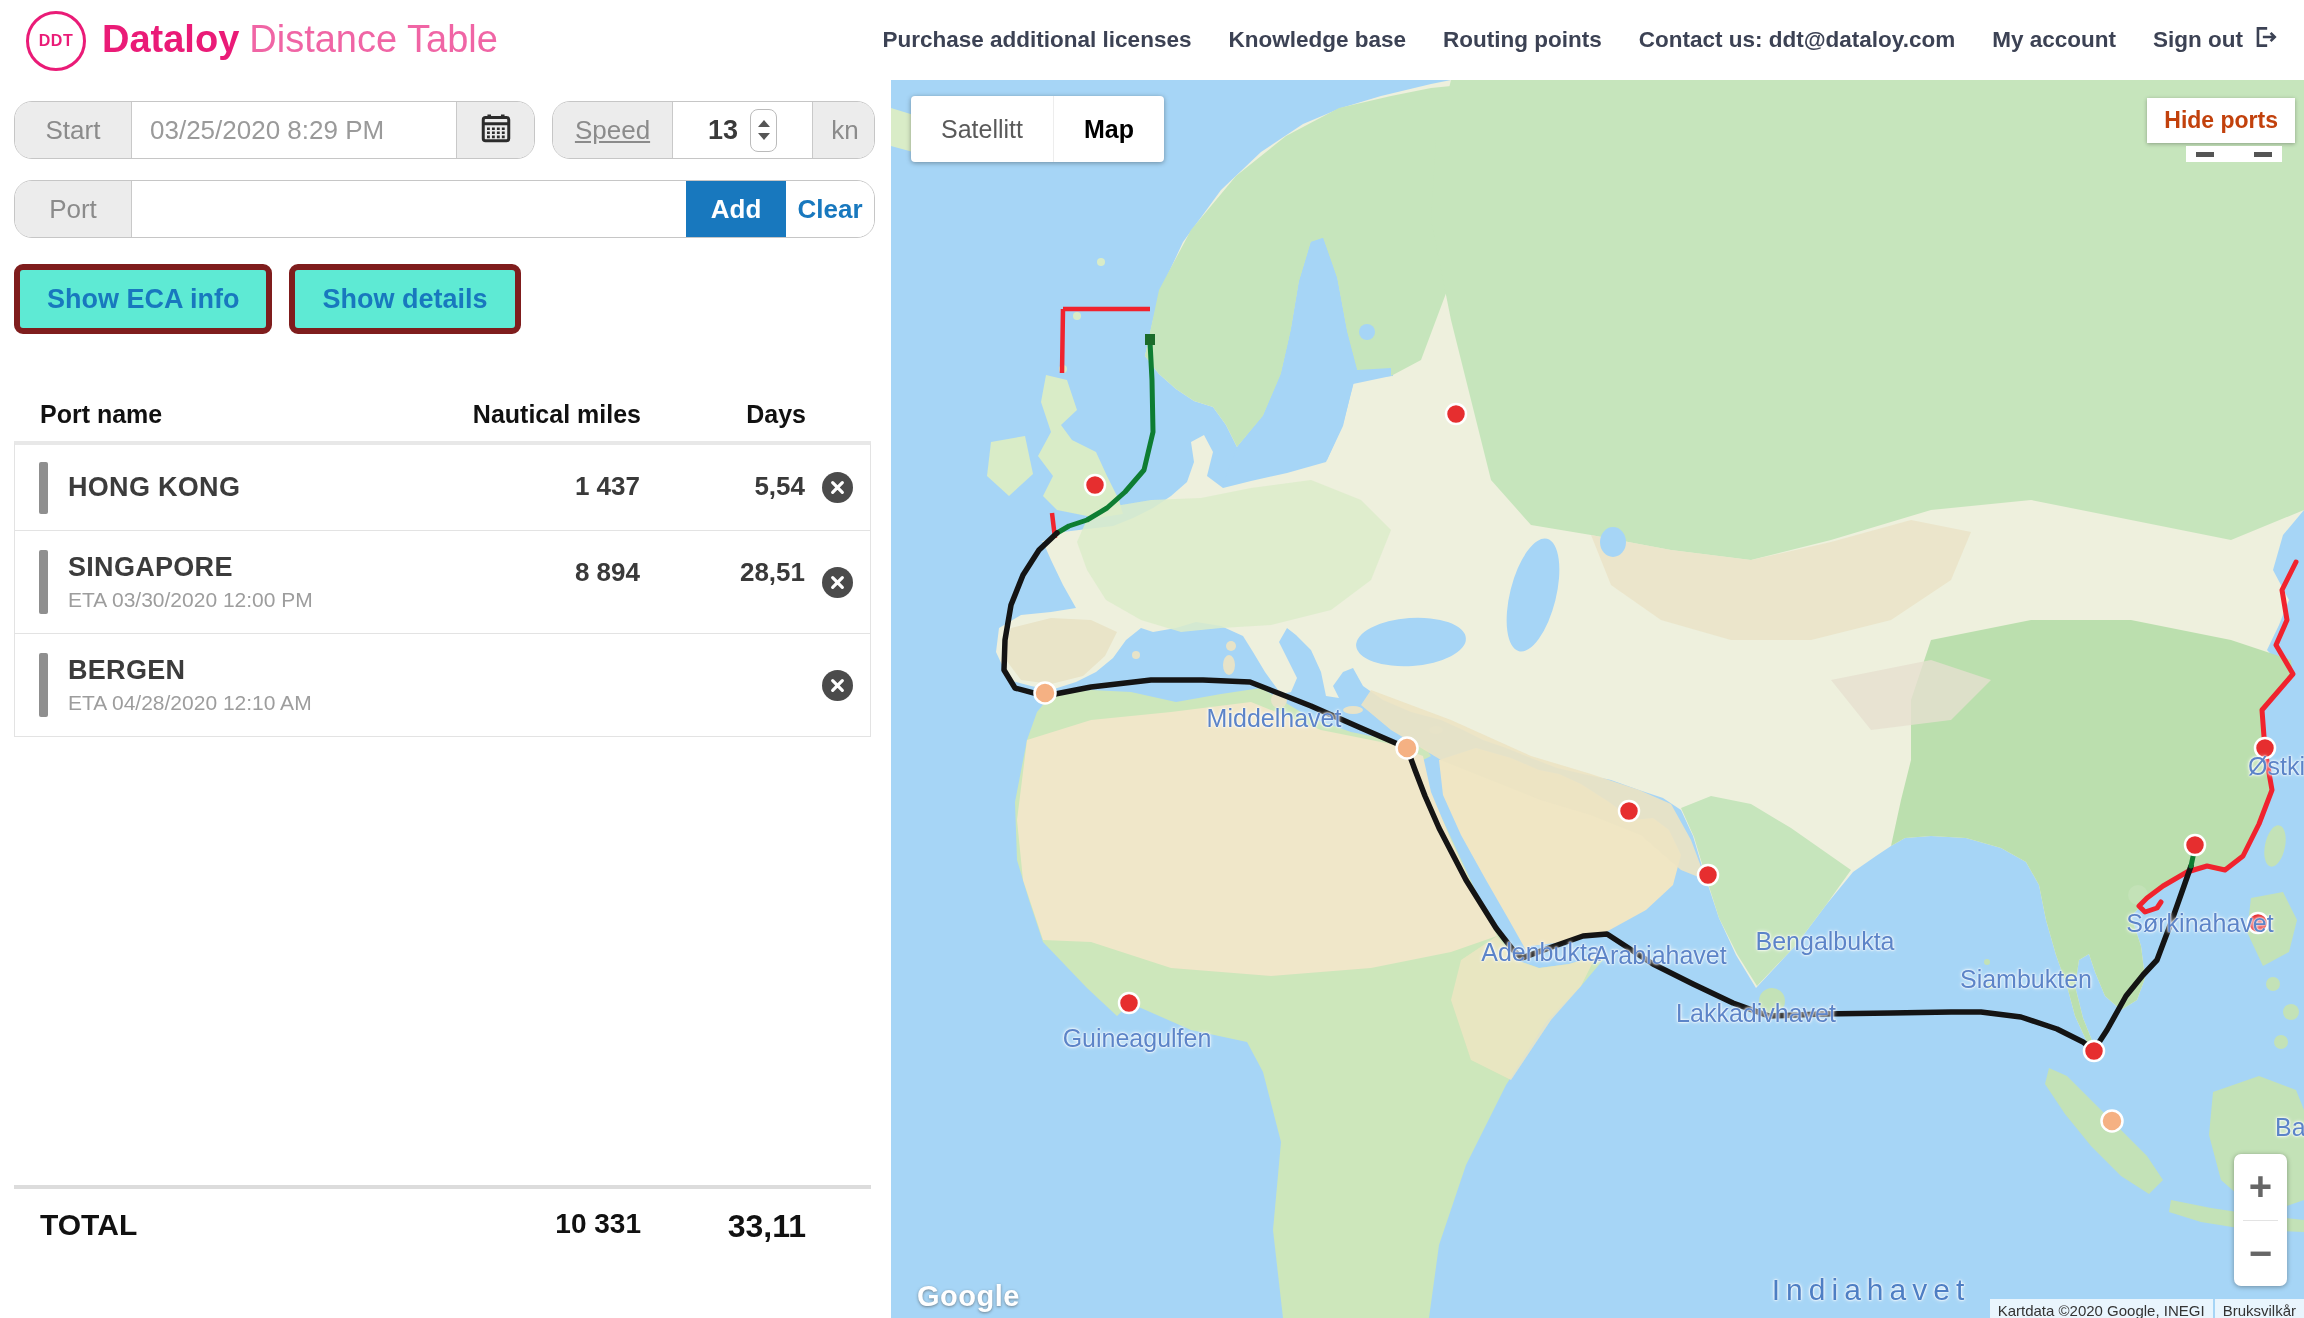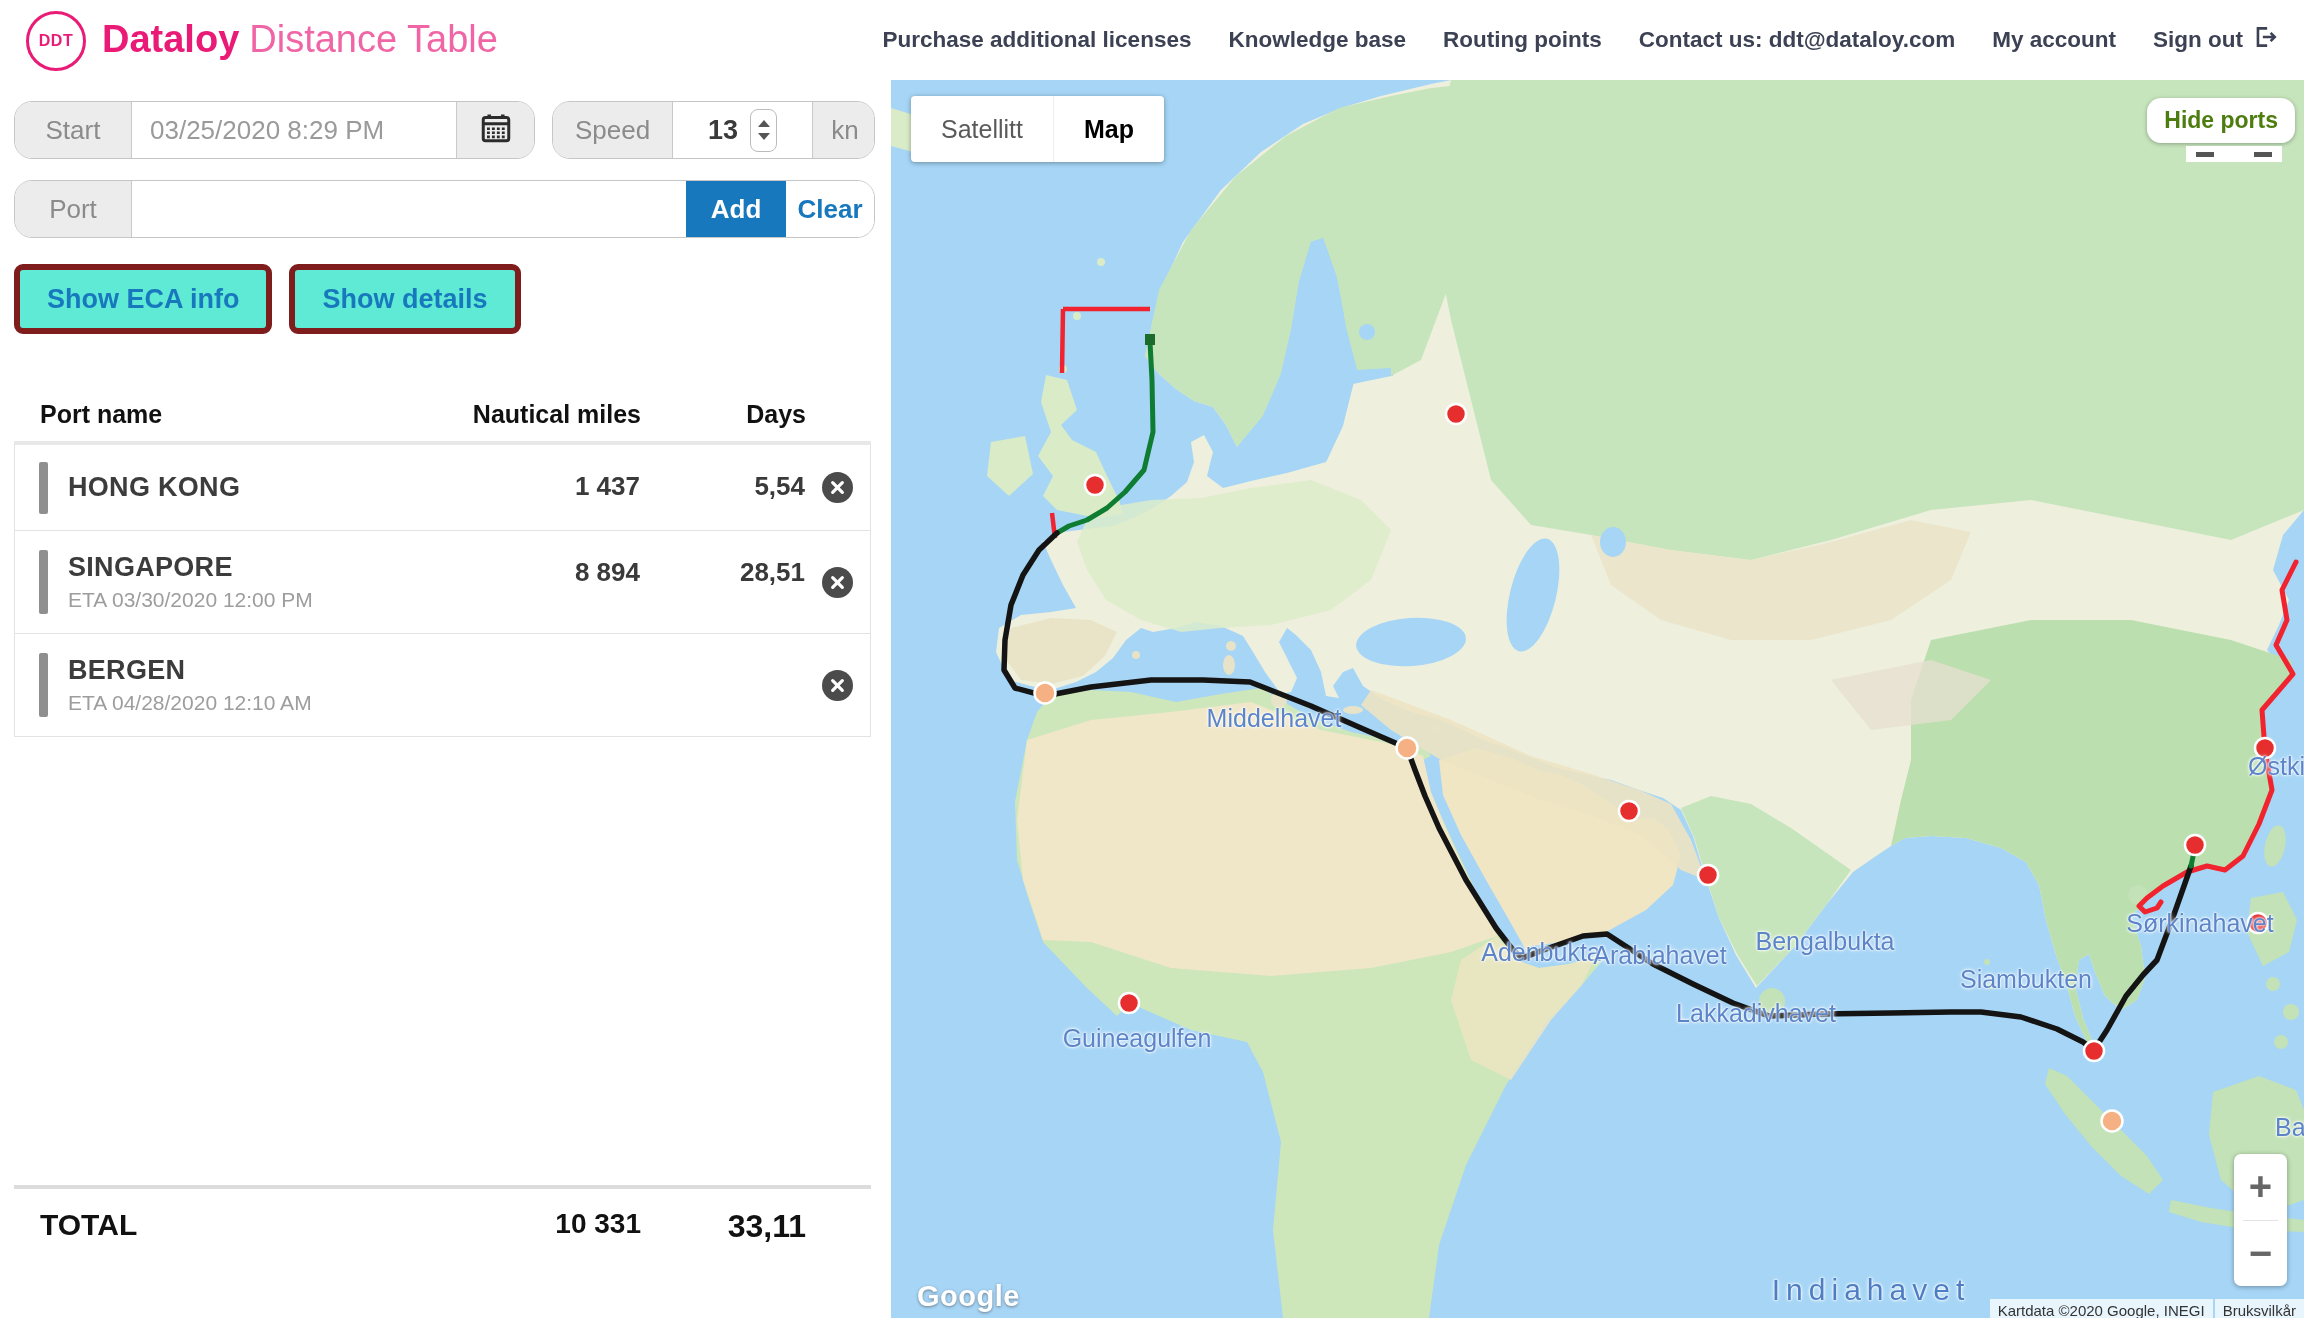--- a/index.html
+++ b/index.html
@@ -59,22 +59,22 @@
   .map svg.base{position:absolute;left:0;top:0;width:100%;height:100%;display:block;}
   .sealabel{position:absolute;transform:translate(-50%,-50%);color:#5c84c8;font-size:25px;white-space:nowrap;
     text-shadow:0 0 2px #fff,0 0 2px #fff,0 0 4px #fff;pointer-events:none;}
   .sealabel.big{font-size:30px;letter-spacing:6px;color:#4d7ec4;}
   .sealabel.edge{transform:translate(0,-50%);}
   .maptype{position:absolute;left:20px;top:16px;height:66px;background:#fff;border-radius:4px;display:flex;
     box-shadow:0 1px 5px rgba(0,0,0,.35);overflow:hidden;}
   .maptype .seg{padding:0 30px;display:flex;align-items:center;font-size:25px;color:#5a5a5a;cursor:pointer;}
   .maptype .seg.active{font-weight:bold;color:#000;}
   .maptype .seg + .seg{border-left:1px solid #ededed;}
-  .hideports{position:absolute;right:9px;top:18px;background:#fff;border-radius:14px;box-shadow:0 1px 4px rgba(0,0,0,.3);
-    padding:9px 17px;font-size:23px;font-weight:bold;color:#4d7c0f;cursor:pointer;white-space:nowrap;}
+  .hideports{position:absolute;right:9px;top:18px;background:#fff;border-radius:0;box-shadow:0 1px 4px rgba(0,0,0,.3);
+    padding:9px 17px;font-size:23px;font-weight:bold;color:#c2410c;cursor:pointer;white-space:nowrap;}
   .hiddenctl{position:absolute;right:22px;top:66px;width:96px;height:16px;background:#fff;display:flex;align-items:center;justify-content:space-between;padding:0 10px;box-sizing:border-box;}
   .hiddenctl i{display:block;width:18px;height:5px;background:#555;}
   .zoomctl{position:absolute;right:17px;top:1074px;width:53px;height:132px;background:#fff;border-radius:7px;
     box-shadow:0 1px 5px rgba(0,0,0,.35);display:flex;flex-direction:column;}
   .zoomctl .zbtn{flex:1;display:flex;align-items:center;justify-content:center;font-size:40px;font-weight:bold;color:#666;cursor:pointer;}
   .zoomctl .zdiv{height:1px;background:#e3e3e3;margin:0 9px;}
   .glogo{position:absolute;left:26px;top:1200px;font-size:29px;font-weight:bold;color:#fff;letter-spacing:.5px;
     text-shadow:0 1px 3px rgba(70,70,70,.6);cursor:pointer;}
   .attrib{position:absolute;right:0;top:1218px;display:flex;align-items:center;height:24px;}
   .attrib span{background:rgba(255,255,255,.75);font-size:15px;color:#333;padding:3px 8px;white-space:nowrap;}
@@ -129,21 +129,21 @@
             <rect x="3.5" y="5" width="17" height="15.5" rx="1.5" fill="none" stroke="#2c2c2c" stroke-width="2"></rect>
             <path d="M3.5 9.2 H20.5" stroke="#2c2c2c" stroke-width="2"></path>
             <path d="M7.5 3 V6 M16.5 3 V6" stroke="#2c2c2c" stroke-width="2.4"></path>
             <path d="M6 12.5 h12 M6 15.2 h12 M6 17.9 h12" stroke="#2c2c2c" stroke-width="1.7" stroke-dasharray="1.9 1.4"></path>
           </svg>
       </span>
     </div>
   </div>
 
   <div class="fieldgroup" style="left:552px;top:21px;width:323px;">
-    <div class="fglabel" style="width:119px;">Speed</div>
+    <div class="fglabel" style="width:119px;text-decoration:underline;">Speed</div>
     <div class="spinwrap">
       <span class="speedval">13</span>
       <span class="spin">
           <i class="tri-up"></i>
           <i class="tri-dn"></i>
         </span>
     </div>
     <div class="suffix">kn</div>
   </div>
 

